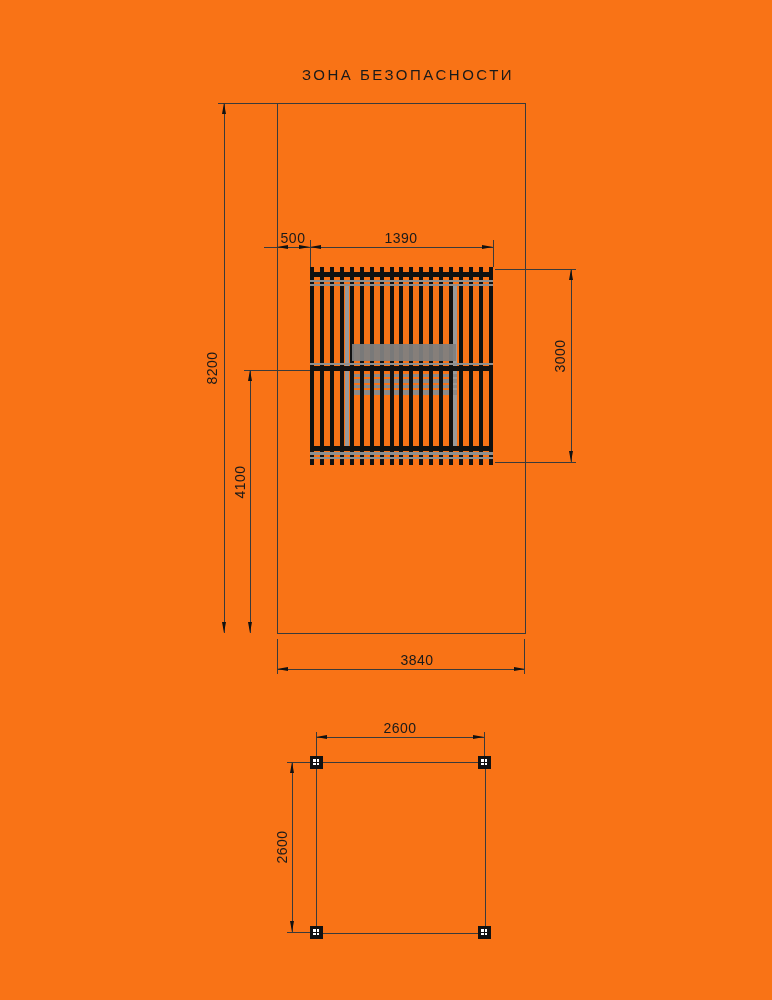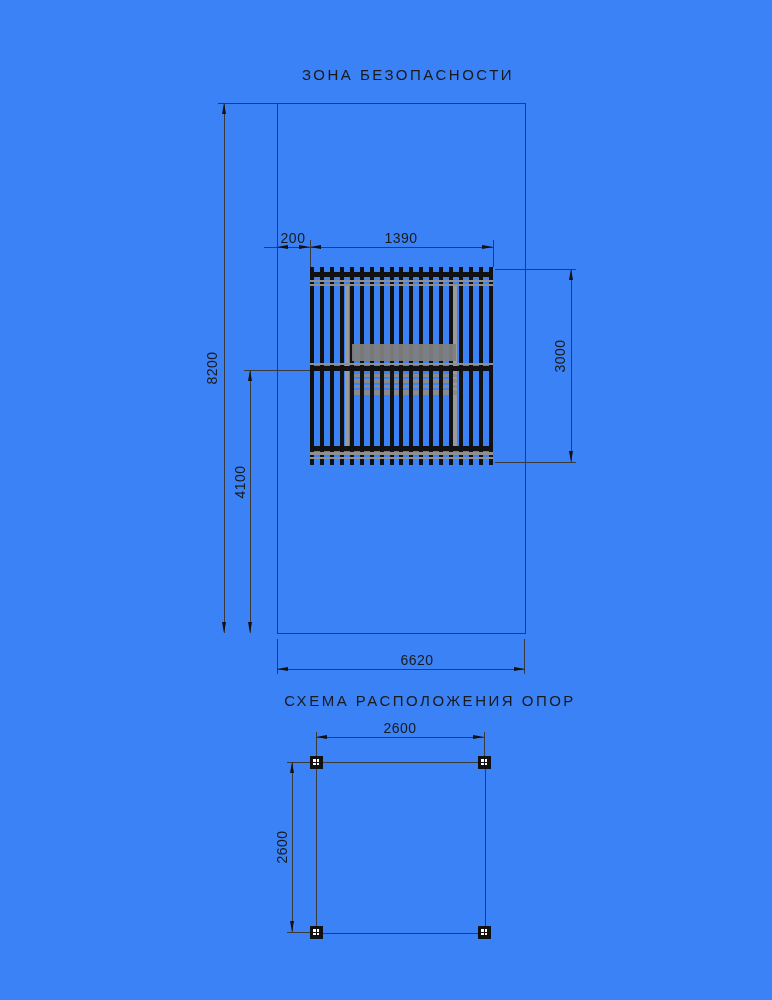--- a/index.html
+++ b/index.html
@@ -1,17 +1,17 @@
 <!DOCTYPE html>
 <html><head>
 <meta charset="utf-8">
 <style>
   html,body{margin:0;padding:0;background:#fff;}
   #canvas{
-    position:relative;width:772px;height:1000px;background:#3b82f6;overflow:hidden;
+    position:relative;width:772px;height:1000px;background:#f97316;overflow:hidden;
     font-family:"Liberation Sans", sans-serif;color:#1a1a1a;
   }
   .hline{position:absolute;height:1px;background:#3a3a3a;}
   .vline{position:absolute;width:1px;background:#3a3a3a;}
   .rect{position:absolute;border:1px solid #3a3a3a;background:transparent;}
   .title{
     position:absolute;font-size:15px;letter-spacing:2.5px;color:#1a1a1a;
     text-align:center;white-space:nowrap;transform:translateX(-50%);
   }
   .dimlabel{
@@ -108,38 +108,37 @@
   <div class="arr arr-down" style="left:248px;top:622px;"></div>
   <div class="dimlabel rot" style="left:240px;top:482px;">4100</div>
 
   <div class="hline" style="left:264px;top:247px;width:229px;"></div>
   <div class="vline" style="left:310px;top:240px;height:27px;"></div>
   <div class="vline" style="left:493px;top:240px;height:27px;"></div>
   <div class="arr arr-left" style="left:277px;top:245px;"></div>
   <div class="arr arr-right" style="left:299px;top:245px;"></div>
   <div class="arr arr-left" style="left:310px;top:245px;"></div>
   <div class="arr arr-right" style="left:482px;top:245px;"></div>
-  <div class="dimlabel" style="left:293px;top:238px;">200</div>
+  <div class="dimlabel" style="left:293px;top:238px;">500</div>
   <div class="dimlabel" style="left:401px;top:238px;">1390</div>
 
   <div class="hline" style="left:495px;top:269px;width:81px;"></div>
   <div class="hline" style="left:495px;top:462px;width:81px;"></div>
   <div class="vline" style="left:571px;top:269px;height:193px;"></div>
   <div class="arr arr-up" style="left:569px;top:269px;"></div>
   <div class="arr arr-down" style="left:569px;top:451px;"></div>
   <div class="dimlabel rot" style="left:560px;top:356px;">3000</div>
 
   <div class="vline" style="left:277px;top:639px;height:35px;"></div>
   <div class="vline" style="left:524px;top:639px;height:35px;"></div>
   <div class="hline" style="left:277px;top:669px;width:248px;"></div>
   <div class="arr arr-left" style="left:277px;top:667px;"></div>
   <div class="arr arr-right" style="left:514px;top:667px;"></div>
-  <div class="dimlabel" style="left:417px;top:660px;">6620</div>
+  <div class="dimlabel" style="left:417px;top:660px;">3840</div>
 
-  <div class="title" style="left:430px;top:692px;">СХЕМА РАСПОЛОЖЕНИЯ ОПОР</div>
 
   <div class="rect" style="left:316px;top:762px;width:168px;height:170px;"></div>
 
   <div class="vline" style="left:316px;top:732px;height:30px;"></div>
   <div class="vline" style="left:484px;top:732px;height:30px;"></div>
   <div class="hline" style="left:287px;top:762px;width:29px;"></div>
   <div class="hline" style="left:287px;top:932px;width:29px;"></div>
 
   <div class="hline" style="left:316px;top:737px;width:168px;"></div>
   <div class="arr arr-left" style="left:316px;top:735px;"></div>

